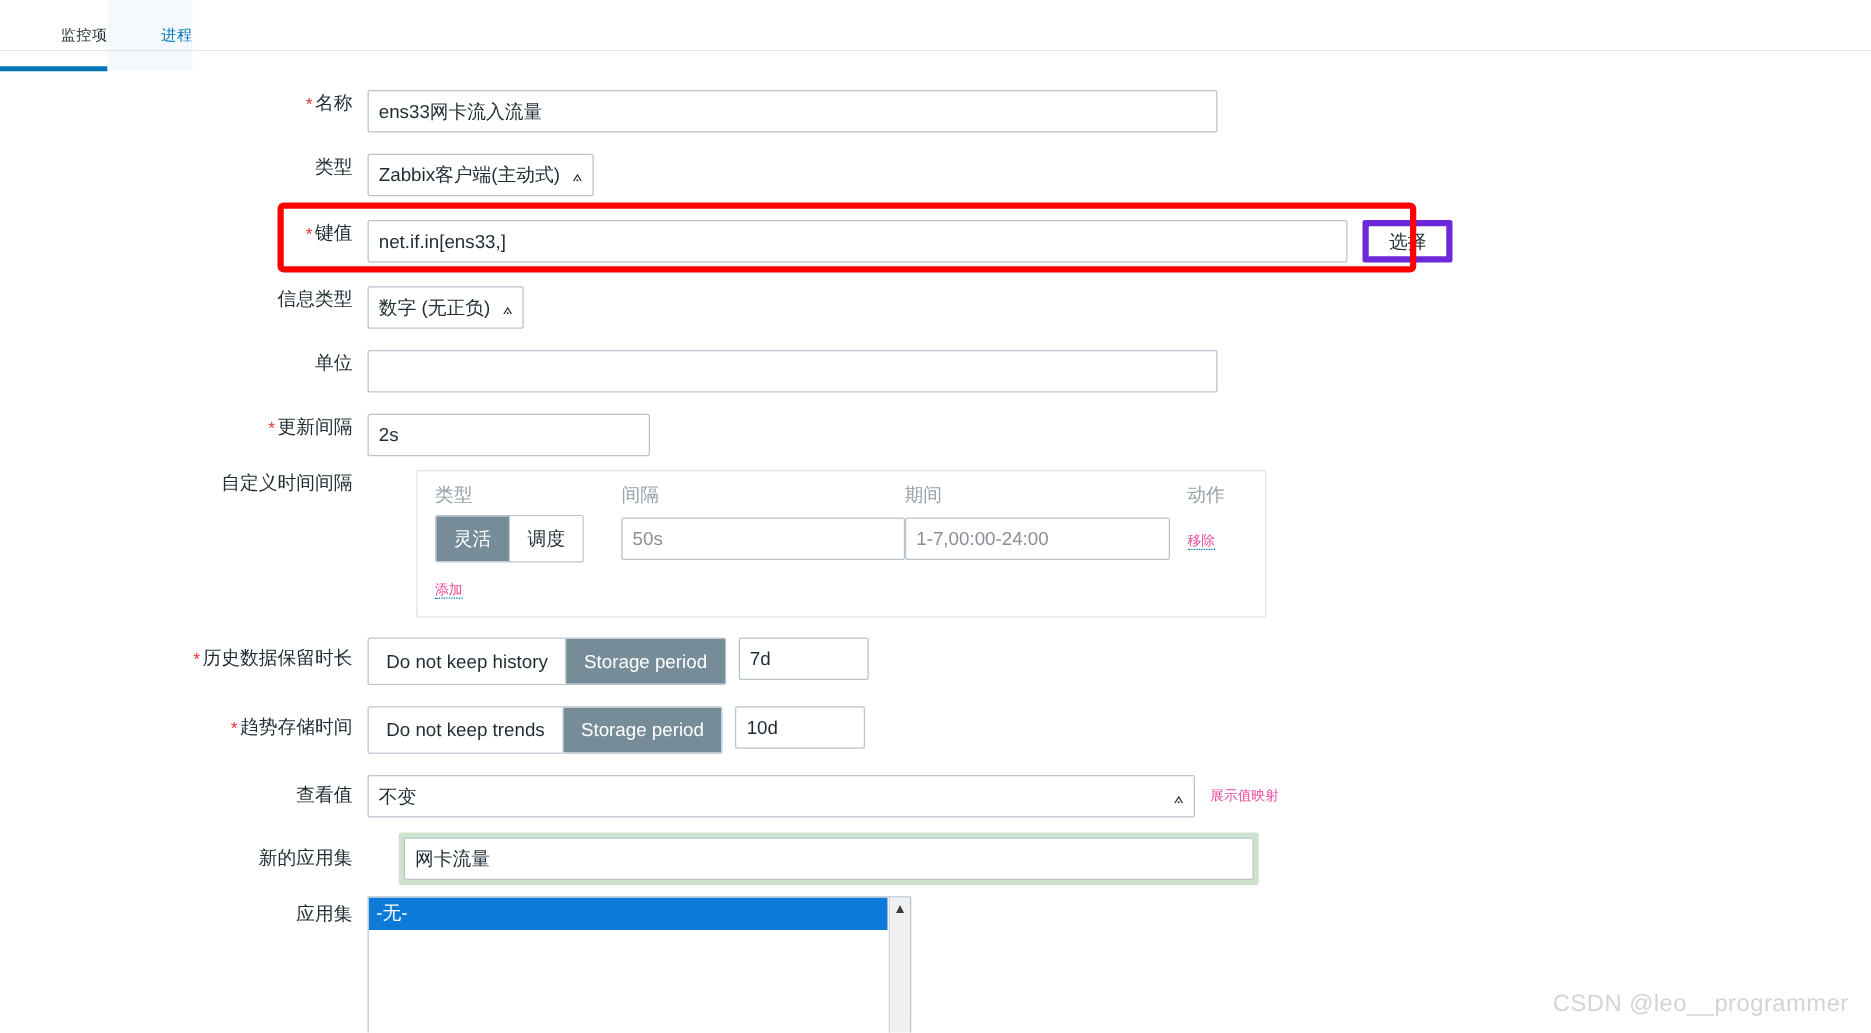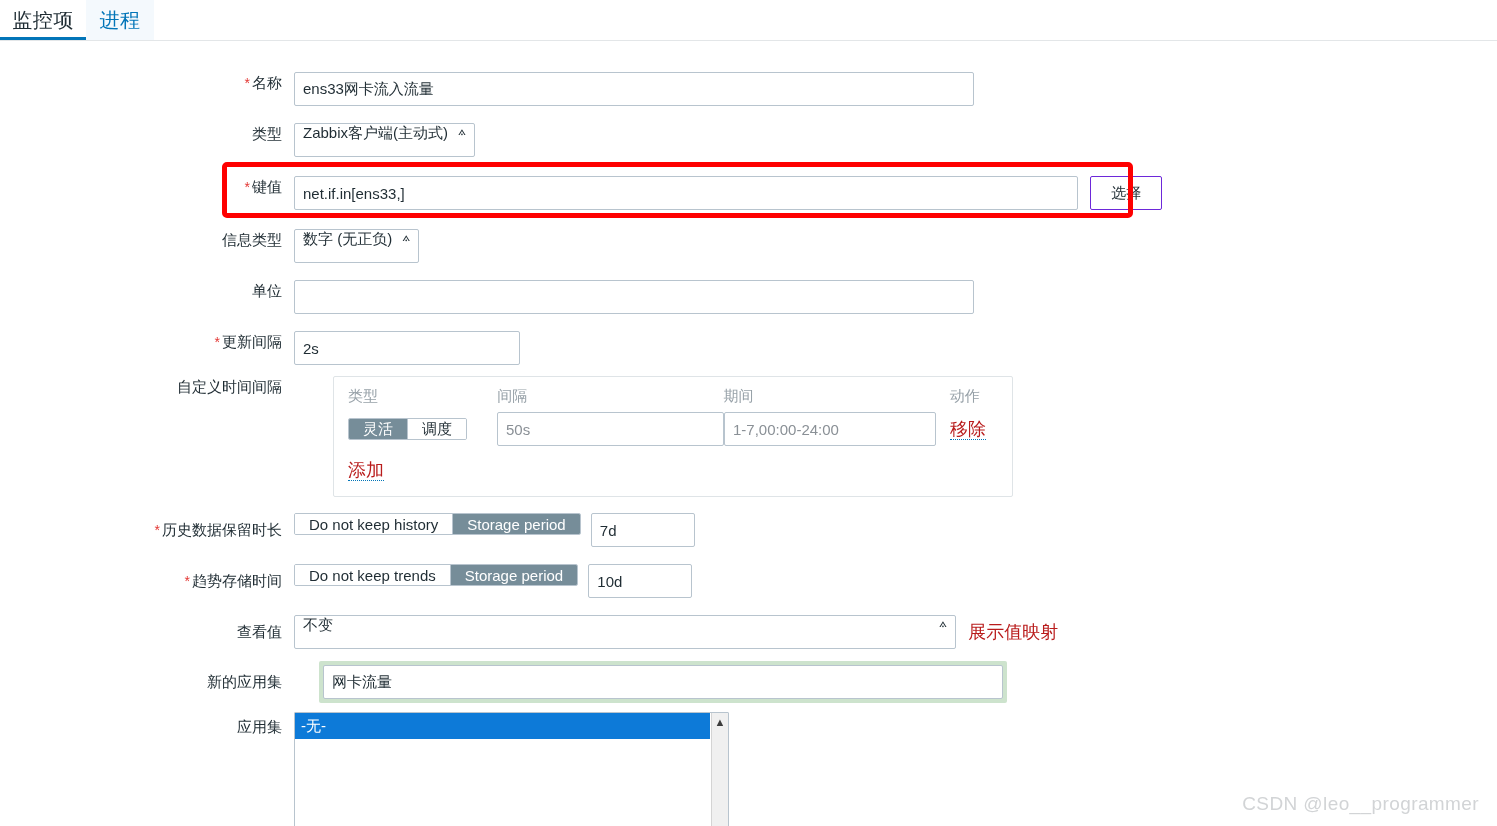--- a/index.html
+++ b/index.html
@@ -11,23 +11,23 @@
     font-size: 15px;
     color: #1f2c33;
     overflow: hidden;
     position: relative;
   }
 
   
   .tabbar { position: relative; height: 44px; background: #fff; }
   .tabbar-line { position: absolute; left: 0; right: 0; top: 40px; height: 1px; background: #e3e6e8; }
   .tab {
-    position: absolute; top: 0; height: 40px;
-    display: flex; align-items: center; justify-content: center;
-    font-size: 20px; letter-spacing: .5px;
+    position: absolute; top: 0; height: 56px;
+    display: flex; align-items: center; justify-content: flex-end;
+    font-size: 12px; letter-spacing: .5px;
     cursor: pointer;
   }
   .tab-active { left: 0; width: 86px; color: #1f2c33; background: #fff; }
   .tab-active::after {
     content: ""; position: absolute; left: 0; right: 0; bottom: -1px;
     height: 4px; background: #0275b8;
   }
   .tab-inactive { left: 86px; width: 68px; color: #0275b8; background: #f4f9fd; }
 
   
@@ -44,37 +44,37 @@
   input.txt, .fakeinput {
     height: 34px; line-height: 32px;
     border: 1px solid #b8c4ce; background: #fff;
     padding: 0 8px; font-size: 15px; color: #1f2c33;
     font-family: "Liberation Sans", "DejaVu Sans", sans-serif;
     outline: none; border-radius: 2px;
   }
   input.txt::placeholder { color: #8a9096; }
   .sel {
     height: 34px; border: 1px solid #b8c4ce; background: #fff;
-    border-radius: 2px; display: inline-flex; 
+    border-radius: 2px; display: inline-flex; align-items: center;
     padding: 0 8px; font-size: 15px; color: #1f2c33; cursor: pointer;
   }
   .sel .chev { margin-left: 10px; color: #1f2c33; font-size: 13px; line-height: 1; }
 
   .btn {
     height: 34px; min-width: 72px; padding: 0 14px;
-    border: 1px solid #6d28d9; background: #fff; border-radius: 2px;
+    border: 5px solid #6d28d9; background: #fff; border-radius: 2px;
     font-size: 15px; color: #1f2c33; cursor: pointer;
     font-family: "Liberation Sans", "DejaVu Sans", sans-serif;
   }
 
-  .link { color: #b91c1c; cursor: pointer; font-size: 18px; text-decoration: none; }
+  .link { color: #ec4899; cursor: pointer; font-size: 11px; text-decoration: none; }
   .link-dotted { border-bottom: 1px dotted #0275b8; }
 
   
-  .toggle { display: inline-flex; border: 1px solid #b8c4ce; border-radius: 2px; overflow: hidden; height: 22px; }
+  .toggle { display: inline-flex; border: 1px solid #b8c4ce; border-radius: 2px; overflow: hidden; height: 38px; }
   .toggle .tgl {
     display: flex; align-items: center; justify-content: center;
     padding: 0 14px; font-size: 15px; background: #fff; color: #1f2c33;
     cursor: pointer; border-right: 1px solid #b8c4ce;
   }
   .toggle .tgl:last-child { border-right: none; }
   .toggle .tgl.on { background: #768d99; color: #fff; }
 
   
   .ci-box { border: 1px solid #dfe4e7; background: #fff; width: 680px; border-radius: 2px; padding: 10px 14px 14px 14px; }

